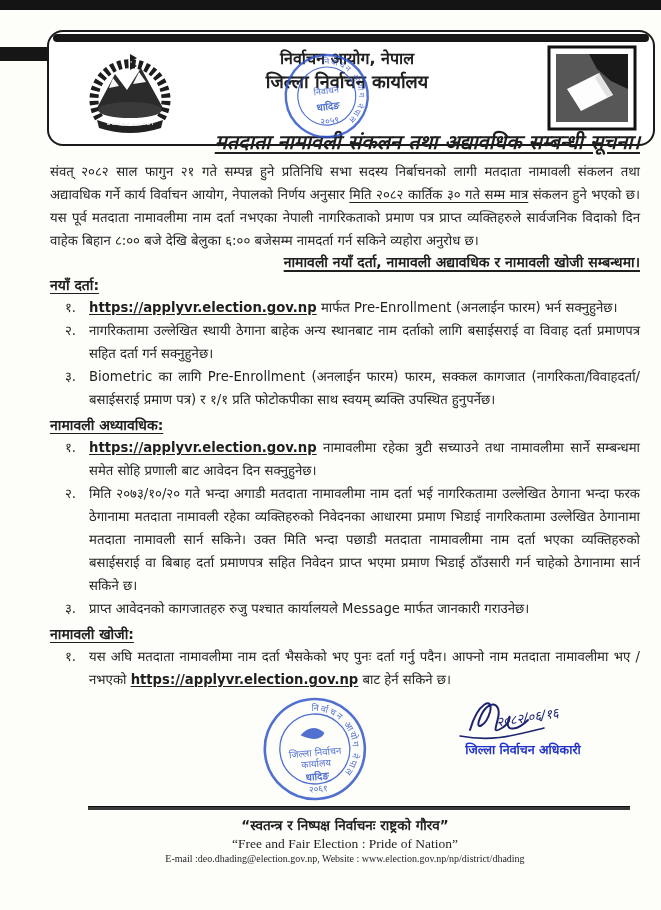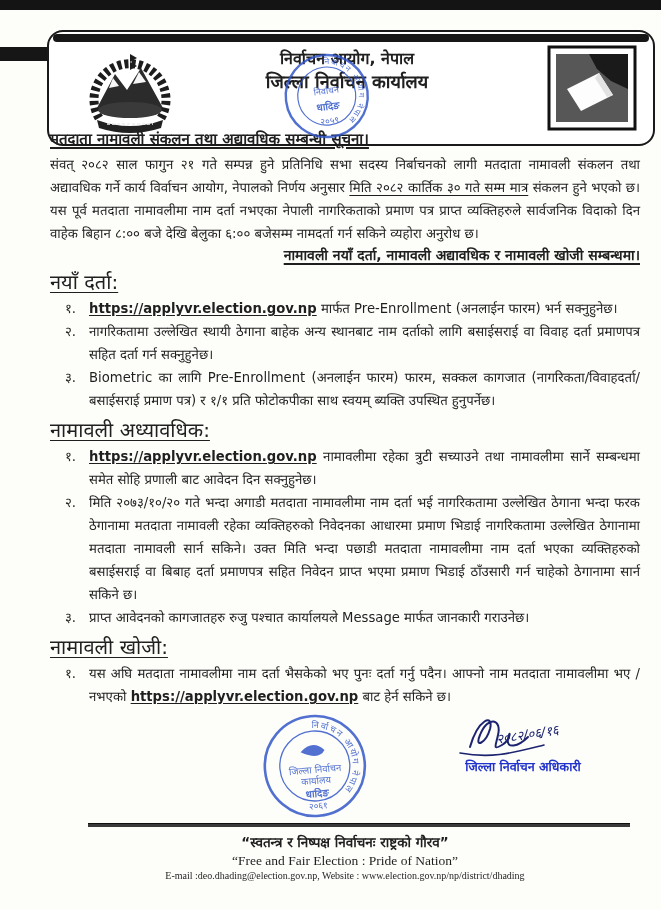--- a/index.html
+++ b/index.html
@@ -19,26 +19,26 @@
   .h-office{font-size:18px;font-weight:bold;margin-top:2px;}
   .h-addr{font-size:12px;margin-top:4px;}
   .ballot-wrap{position:absolute;right:16px;top:13px;width:90px;height:86px;}
 
   .stamp{opacity:.82;}
   .stamp-hdr{position:absolute;left:283px;top:52px;transform:rotate(-7deg);z-index:5;color:var(--stamp-blue);}
   .stamp-sig{position:absolute;left:212px;top:0px;transform:rotate(-5deg);color:var(--stamp-blue);}
 
   
   .content{position:absolute;left:0;top:0;width:661px;box-sizing:border-box;padding:128px 21px 0 50px;}
-  .title{text-align:left;font-size:15px;font-weight:bold;}
+  .title{text-align:right;font-size:20px;font-weight:bold;font-style:italic;}
   .title span,.subtitle span{text-decoration:underline;text-decoration-thickness:1.5px;text-underline-offset:3px;}
   .para{margin-top:5px;font-size:13.2px;line-height:23px;text-align:justify;}
   .u-date{text-decoration:underline;text-underline-offset:3px;text-decoration-thickness:1.3px;}
   .subtitle{text-align:right;font-size:14px;font-weight:bold;}
-  .sec-heading{font-size:20px;font-weight:normal;text-decoration:underline;text-underline-offset:3px;
+  .sec-heading{font-size:14px;font-weight:bold;text-decoration:underline;text-underline-offset:3px;
                text-decoration-thickness:1.4px;margin:4px 0 2px 0;}
   .item{display:flex;font-size:13.2px;line-height:23px;margin:0;padding-left:15px;}
   .num{flex:0 0 24px;}
   .itext{flex:1;text-align:justify;}
   .doclink{font-weight:bold;text-decoration:underline;text-underline-offset:2px;cursor:pointer;}
 
   
   .sig-area{position:relative;height:100px;margin-top:5px;}
   .sig-block{position:absolute;left:368px;top:-4px;width:210px;text-align:center;}
   .sig-scribble{position:relative;height:48px;color:var(--sign-ink);}

